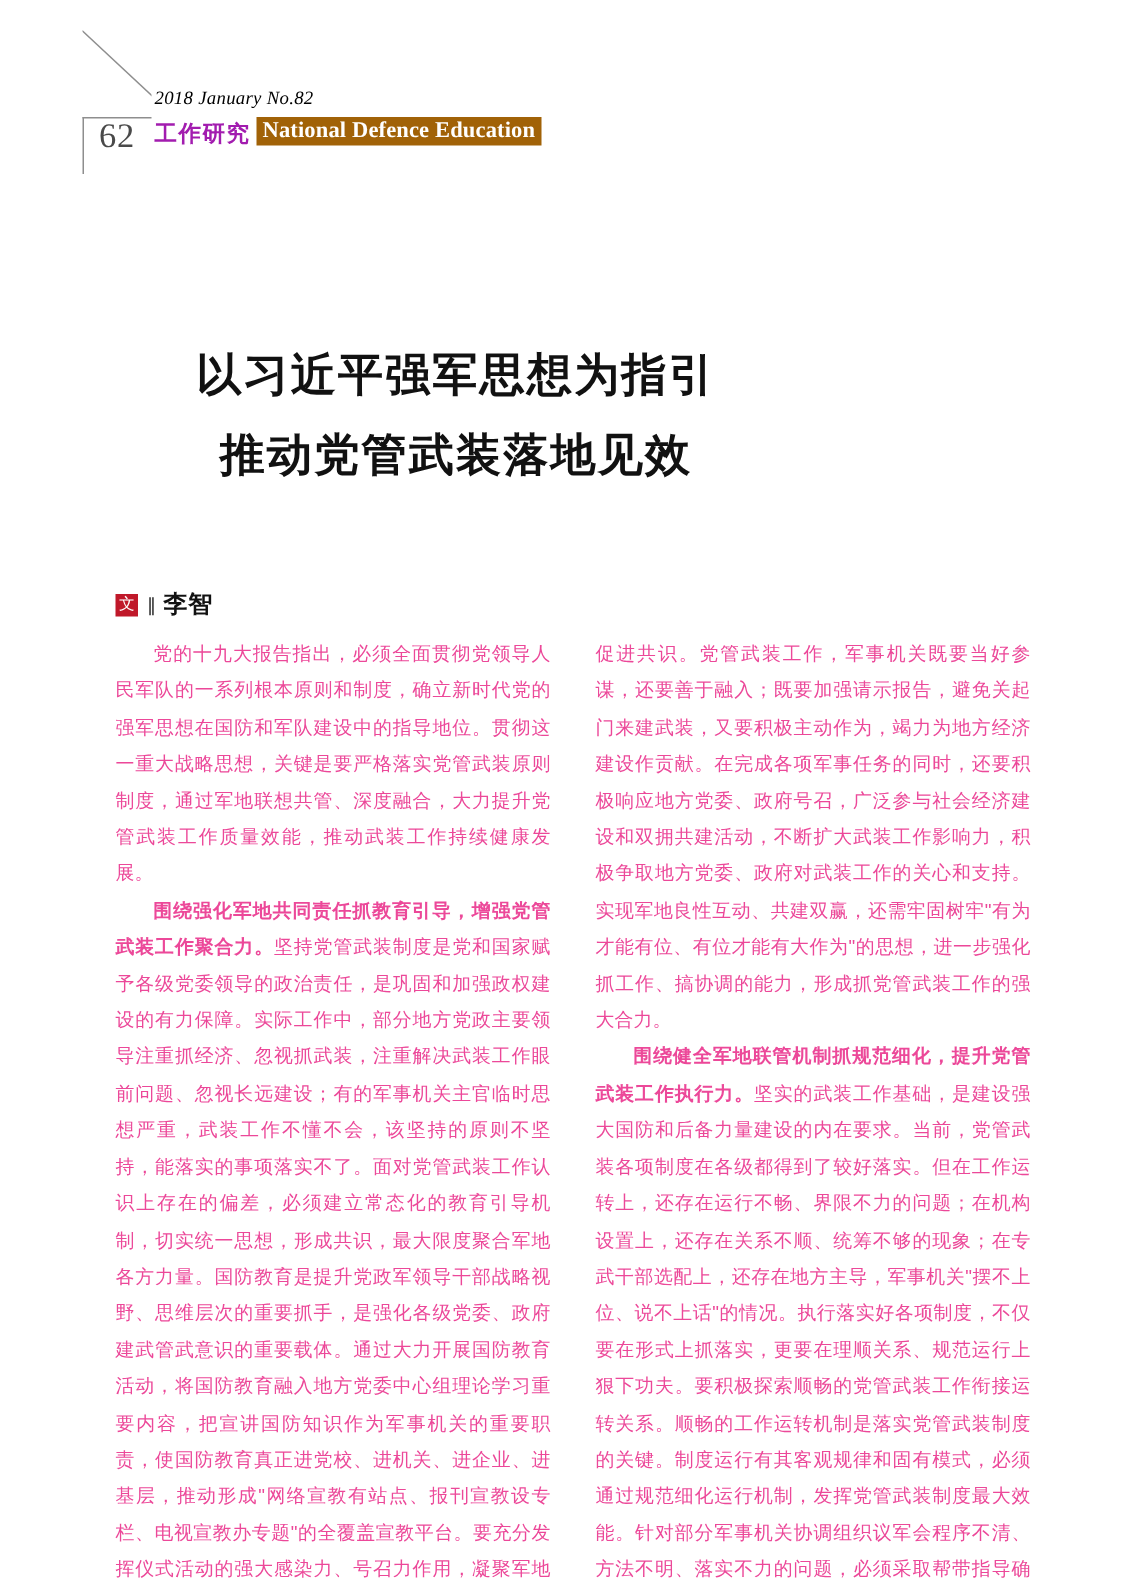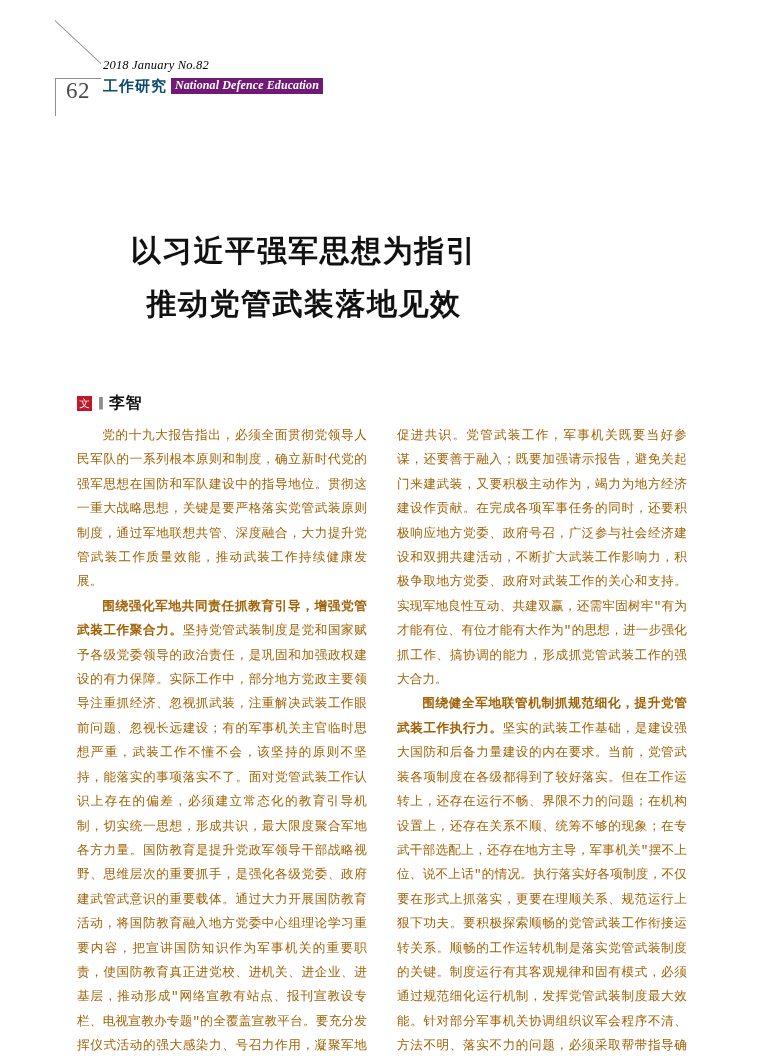--- a/index.html
+++ b/index.html
@@ -98,31 +98,30 @@
     left: 103px;
     top: 78px;
     display: flex;
     align-items: flex-end;
     gap: 4px;
   }
   .journal-cn {
     font-family: "DejaVu Sans", sans-serif;
     font-weight: bold;
     font-size: 15px;
-    color: #0c4a6e;
+    color: #a21caf;
     letter-spacing: 1px;
     line-height: 1;
   }
   .journal-en {
-    background: #701a75;
+    background: #a16207;
     color: #ffffff;
     font-family: "Liberation Serif", serif;
-    font-style: italic;
-    font-weight: bold;
-    font-size: 12px;
+    font-weight: bold;
+    font-size: 15px;
     padding: 1px 4px 1px 4px;
     line-height: 1.15;
     letter-spacing: 0.1px;
     white-space: nowrap;
   }
 
   
   .title-block {
     position: absolute;
     left: 0;
@@ -182,26 +181,26 @@
     top: 424px;
     width: 610px;
     display: flex;
     gap: 30px;
   }
   .col {
     width: 290px;
   }
   .col p {
     margin: 0;
-    font-family: Liberation Mono, monospace;
+    font-family: Liberation Sans, sans-serif;
     font-size: 12.6px;
     line-height: 24.4px;
     text-align: justify;
     text-justify: inter-ideograph;
-    color: #a16207;
+    color: #ec4899;
     letter-spacing: 0.1px;
   }
   .col p.indent {
     text-indent: 2em;
   }
   
   .run-head {
     font-weight: bold;
   }
 </style>

